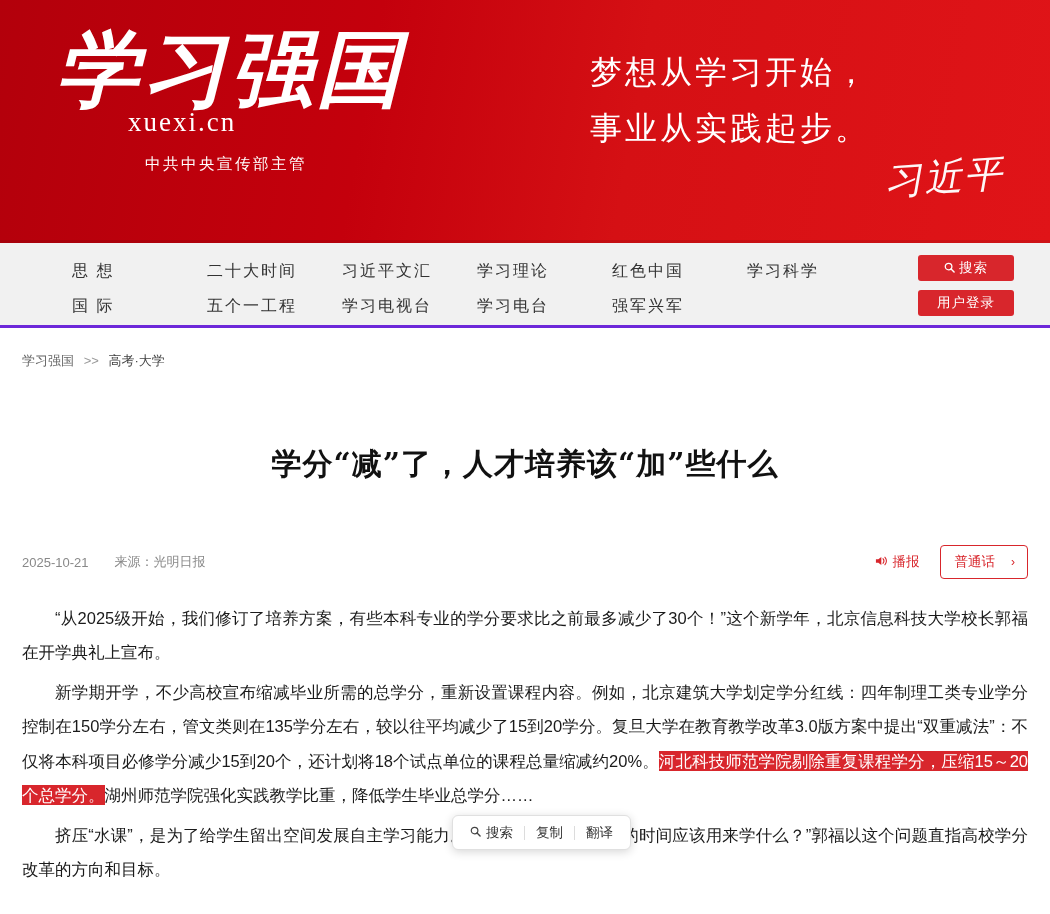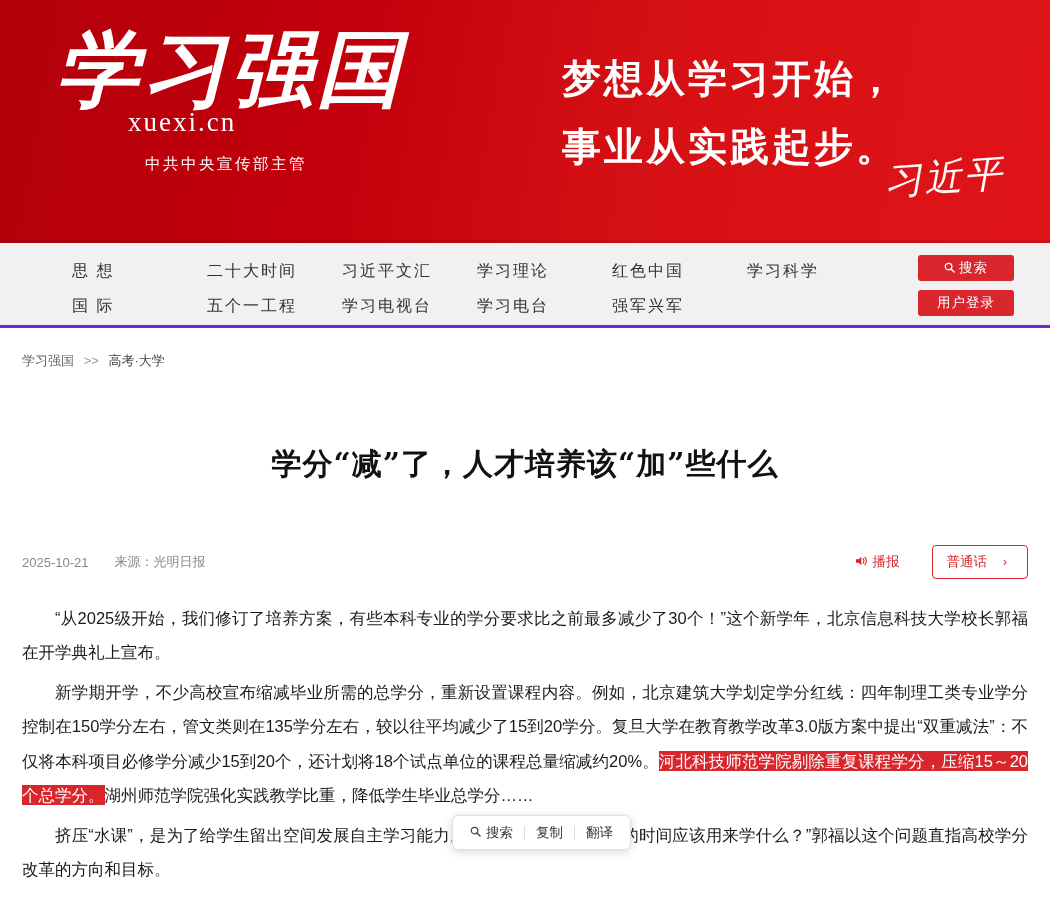--- a/index.html
+++ b/index.html
@@ -62,22 +62,22 @@
     letter-spacing: 2.5px;
   }
   .slogan {
     position: absolute;
     left: 520px;
     top: 44px;
     width: 420px;
     text-align: center;
     color: #ffffff;
     font-family: "DejaVu Serif", serif;
-    font-size: 39px;
-    font-weight: bold;
+    font-size: 32px;
+    font-weight: normal;
     letter-spacing: 3px;
     line-height: 1.75;
   }
   .signature {
     position: absolute;
     right: 46px;
     top: 152px;
     color: #ffffff;
     font-family: "DejaVu Serif", serif;
     font-style: italic;
@@ -179,32 +179,32 @@
     color: #888;
   }
   .meta-right {
     margin-left: auto;
     display: flex;
     align-items: center;
   }
   .play-btn {
     font-size: 13.5px;
     color: #d8262c;
-    margin-right: 32px;
+    margin-right: 20px;
     cursor: pointer;
     display: flex;
     align-items: center;
   }
   .play-btn .spk { margin-right: 5px; display: inline-block; }
   .lang-btn {
     border: 1px solid #d8262c;
     color: #d8262c;
     font-size: 13.5px;
     border-radius: 4px;
-    padding: 7px 20px 7px 14px;
+    padding: 7px 12px 7px 14px;
     cursor: pointer;
     background: #fff;
     display: flex;
     align-items: center;
     gap: 16px;
   }
   .lang-btn .chev { font-size: 12px; }
 
   .body-text {
     font-size: 16.5px;

